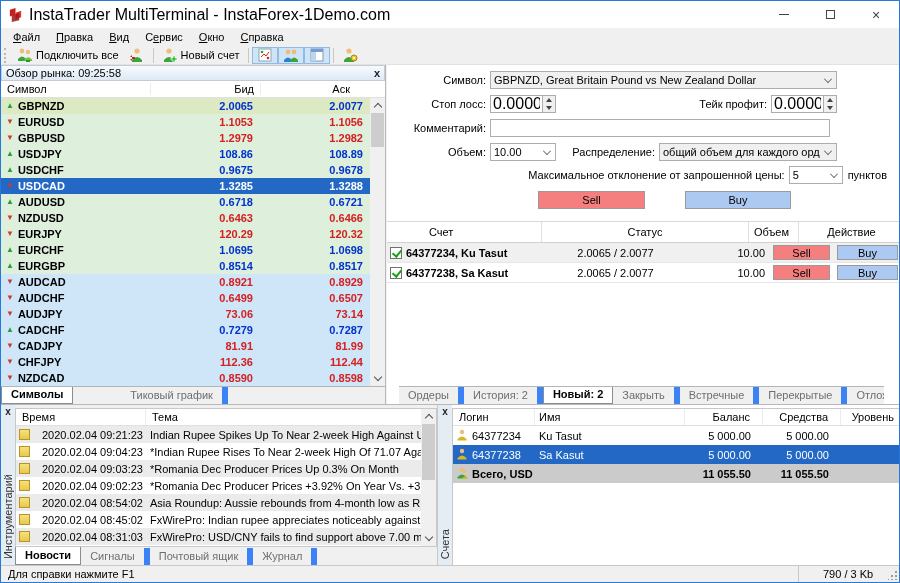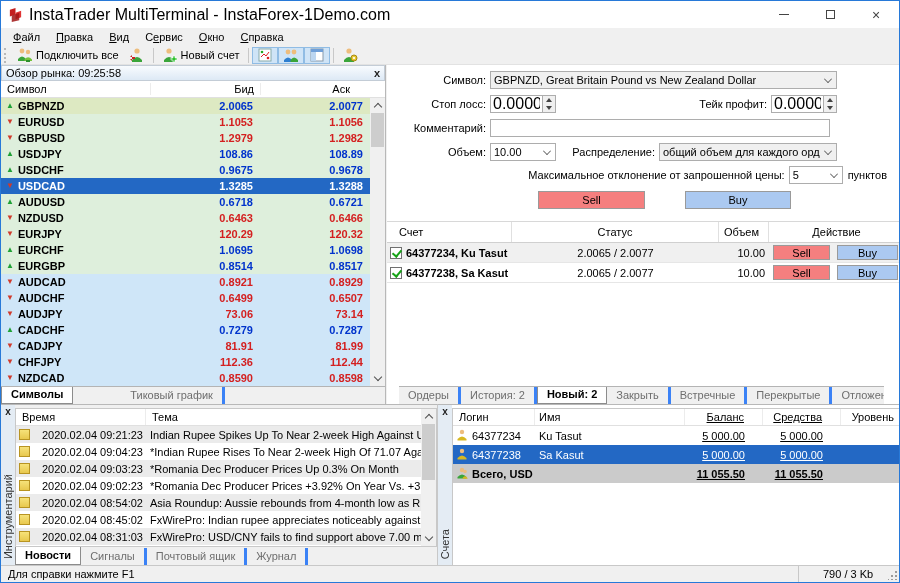--- a/index.html
+++ b/index.html
@@ -54,21 +54,21 @@
   .chev{width:6px;height:6px;border-right:1px solid #505050;border-bottom:1px solid #505050;}
   .chev.up{transform:rotate(-135deg);margin-top:3px;}
   .chev.dn{transform:rotate(45deg);margin-bottom:3px;}
   .vs-thumb{width:13px;background:#cdcdcd;}
   #mw-scroll{top:33px;right:0;height:288px;}
   #mw-scroll .vs-thumb{height:34px;margin-top:0;}
   #mw-scroll .vs-down{margin-top:auto;}
 
   
   .tabstrip{display:flex;align-items:flex-end;height:18px;background:#f0f0f0;border-top:1px solid #b4b4b4;overflow:hidden;}
-  .tab{padding:2px 9px 3px 9px;color:#6e6e6e;white-space:nowrap;border-right:3px solid #3b82f6;}
+  .tab{padding:2px 9px 3px 9px;color:#6e6e6e;white-space:nowrap;border-right:6px solid #3b82f6;}
   .tab.active{background:#fff;color:#000;font-weight:700;border:1px solid #8c8c8c;border-top-width:2px;border-top-color:#8c8c8c;margin-top:-2px;padding-top:3px;}
   #mw-tabs{position:absolute;bottom:0;left:0;right:0;gap:48px;}
 
   
   #order-panel{position:absolute;top:64px;left:386px;width:513px;height:339px;background:#fff;}
   .frow{display:flex;align-items:center;margin:6px 0 0 3px;width:447px;}
   .frow.dev{width:497px;margin-top:5px;}
   .flabel{width:100px;text-align:right;padding-right:4px;white-space:nowrap;}
   .combo{height:18px;border:1px solid #adadad;background:#f0f0f0;display:flex;align-items:center;padding:0 3px;overflow:hidden;white-space:nowrap;}
   .combo.white{background:#fff;}
@@ -87,21 +87,21 @@
 
   .ord-table{margin-top:12px;border-top:1px solid #d8d8d8;}
   .ord-head{display:flex;height:21px;align-items:center;border-bottom:1px solid #d0d0d0;}
   .ord-head .c{border-right:1px solid #e0e0e0;height:100%;display:flex;align-items:center;}
   .ord-row{display:flex;height:20px;align-items:center;border-bottom:1px solid #e6e6e6;}
   .ord-row.alt{background:#f0f0f0;}
   .c-acc{width:125px;display:flex;align-items:center;gap:4px;padding-left:3px;font-weight:700;}
   .c-status{width:207px;text-align:center;}
   .c-vol{width:50px;text-align:right;padding-right:4px;}
   .c-act{flex:1;display:flex;align-items:center;justify-content:flex-start;gap:7px;padding-left:4px;}
-  .ord-head .c-acc{font-weight:400;padding-left:12px;}
+  .ord-head .c-acc{font-weight:400;padding-left:12px;margin-left:30px;}
   .ord-head .c-status,.ord-head .c-vol{justify-content:center;text-align:center;}
   .ord-head .c-act{justify-content:center;}
   .mini-btn{width:57px;height:15px;border:1px solid #9a9a9a;display:flex;align-items:center;justify-content:center;font-size:11px;}
   .mini-btn.buy{width:61px;}
   .checkbox{width:12px;height:12px;border:1px solid #707070;background:#fff;position:relative;flex:none;}
   .checkbox::after{content:"";position:absolute;left:3px;top:0px;width:4px;height:7px;border-right:2px solid #17a317;border-bottom:2px solid #17a317;transform:rotate(40deg);}
   #order-tabs{position:absolute;bottom:0;left:0;right:16px;margin-left:12px;}
 
   
   #news-panel{position:absolute;top:403px;left:0;width:436px;height:161px;background:#f0f0f0;border-top:1px solid #b8b8b8;}
@@ -124,21 +124,21 @@
   #news-tabs{position:absolute;bottom:0;left:14px;right:0;border-top:none;}
 
   
   #accounts-panel{position:absolute;top:403px;left:436px;width:463px;height:161px;background:#fff;border-top:1px solid #b8b8b8;border-left:1px solid #c8c8c8;}
   #accounts-panel .side-strip{background:#e4ecf4;}
   .acc-content{position:absolute;left:14px;top:3px;right:0;bottom:0;background:#fff;border-top:1px solid #c8c8c8;border-left:1px solid #c8c8c8;}
   .acc-head{display:flex;height:17px;align-items:center;border-bottom:1px solid #e0e0e0;}
   .acc-head .c{height:100%;display:flex;align-items:center;border-right:1px solid #ececec;}
   .ac-login{width:82px;flex:none;padding-left:6px;}
   .ac-name{width:150px;flex:none;padding-left:4px;}
-  .ac-bal,.ac-eq{width:78px;flex:none;justify-content:flex-end;text-align:right;padding-right:18px;text-decoration:underline;}
+  .ac-bal,.ac-eq{width:78px;flex:none;justify-content:flex-end;text-align:right;padding-right:12px;}
   .ac-lvl{flex:1;justify-content:flex-end;text-align:right;padding-right:6px;}
   .acc-row{display:flex;height:19px;align-items:center;}
   .acc-row .ac-login{display:flex;align-items:center;gap:4px;padding-left:3px;}
   .acc-row.selected{background:#2368c4;color:#fff;}
   .acc-row.total{background:#cbcbcb;font-weight:700;}
   .person12{width:12px;height:12px;flex:none;}
 
   
   .statusbar{position:absolute;bottom:0;left:0;right:0;height:17px;background:#f0f0f0;border-top:1px solid #c8c8c8;display:flex;align-items:center;}
   .sb-left{padding-left:7px;}

